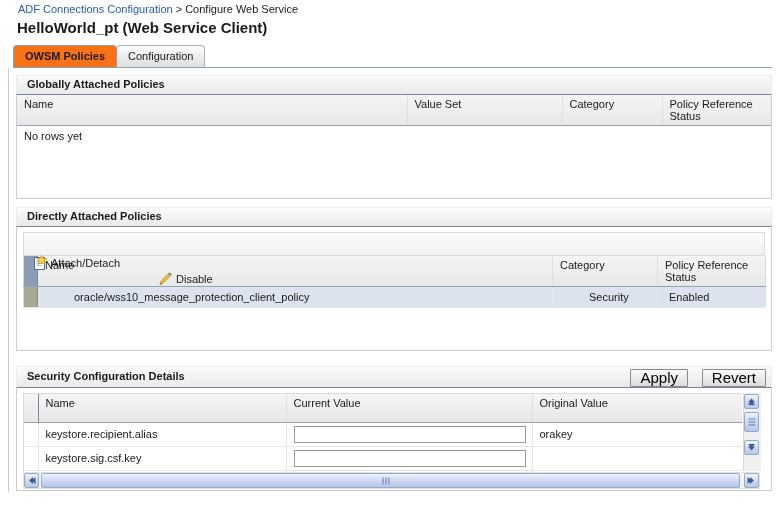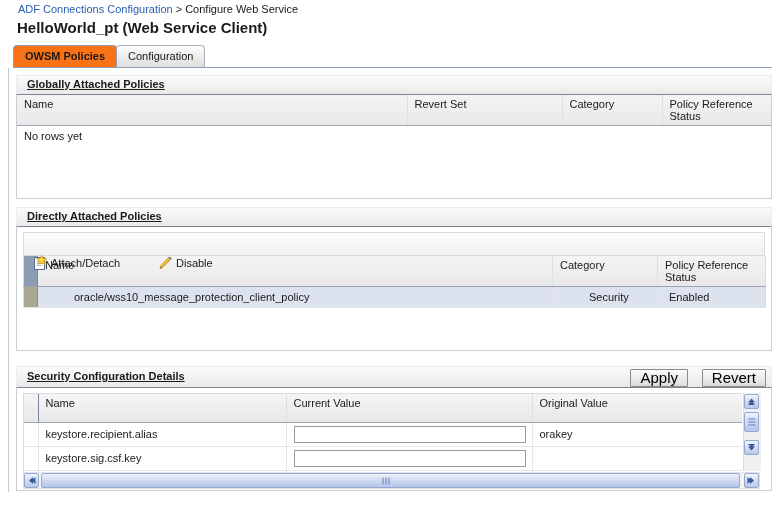--- a/index.html
+++ b/index.html
@@ -94,21 +94,20 @@
     background: linear-gradient(to bottom,#fbfbfb 0%,#f2f2f2 50%,#e9e9e9 100%);
     border-bottom: 1px solid #7b8694;
     border-top: 1px solid #e9ecf1;
     border-left: 1px solid #e9ecf1;
     border-right: 1px solid #e9ecf1;
   }
   .panel-header .ph-title {
     position: absolute; left: 10px; top: 2px;
     font-size: 11px; font-weight: bold; color: #1a1a1a;
     white-space: nowrap;
-    text-decoration: underline;
   }
   .panel-body {
     box-sizing: border-box;
     background: #ffffff;
     border: 1px solid #c9cdd4;
     border-top: none;
   }
 
   
   .tbl {
@@ -258,21 +257,21 @@
       <table class="tbl">
         <colgroup>
             <col style="width:390px">
             <col style="width:155px">
             <col style="width:100px">
             <col style="width:109px">
           </colgroup>
         <thead>
           <tr>
             <th>Name</th>
-            <th>Revert Set</th>
+            <th>Value Set</th>
             <th>Category</th>
             <th style="border-right:none">Policy Reference Status</th>
           </tr>
         </thead>
       </table>
       <div class="no-rows">No rows yet</div>
     </div>
   </div>
 
   <div class="panel" style="left:16px; top:207px; width:756px; height:145px;">
@@ -287,21 +286,21 @@
             <svg width="16" height="16" viewBox="0 0 16 16">
               <rect x="2.5" y="2.5" width="10" height="12" fill="#ffffff" stroke="#5a6b8c" stroke-width="1"></rect>
               <line x1="4.5" y1="6.5" x2="10.5" y2="6.5" stroke="#b8c0cc" stroke-width="1"></line>
               <line x1="4.5" y1="8.5" x2="10.5" y2="8.5" stroke="#b8c0cc" stroke-width="1"></line>
               <line x1="4.5" y1="10.5" x2="9.5" y2="10.5" stroke="#b8c0cc" stroke-width="1"></line>
               <polygon points="9.5,0.5 11,3.5 14.5,3.8 12,6 12.8,9.3 9.5,7.6 6.2,9.3 7,6 4.5,3.8 8,3.5" fill="#ffd24a" stroke="#c9960c" stroke-width="0.8"></polygon>
             </svg>
           </span>
           <span>Attach/Detach</span>
         </div>
-        <div class="tb-item" style="left:133px;">
+        <div class="tb-item" style="left:133px;margin-top:16px;">
           <span class="tb-ico">
             <svg width="16" height="16" viewBox="0 0 16 16">
               <polygon points="3,13.5 4.2,10.2 11.6,2.8 13.4,4.6 6,12 " fill="#f6c244" stroke="#b5860d" stroke-width="0.9"></polygon>
               <polygon points="11.6,2.8 12.6,1.8 14.4,3.6 13.4,4.6" fill="#9aa3b0" stroke="#6c7482" stroke-width="0.8"></polygon>
               <polygon points="3,13.5 4.2,12.3 4.9,13.0" fill="#4a4a4a"></polygon>
             </svg>
           </span>
           <span>Disable</span>
         </div>
       </div>

